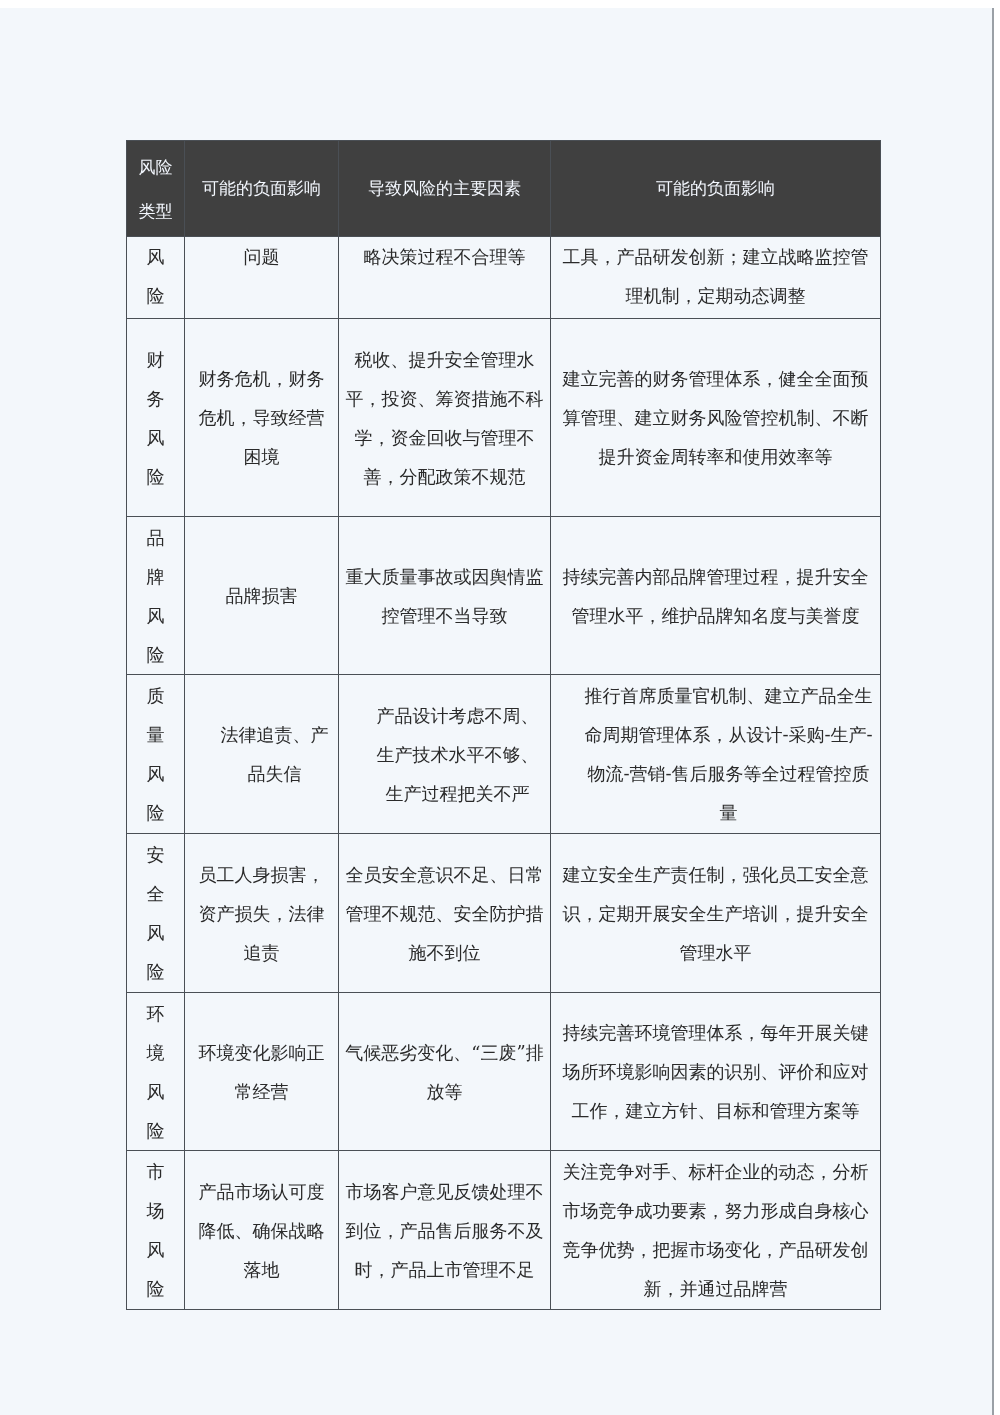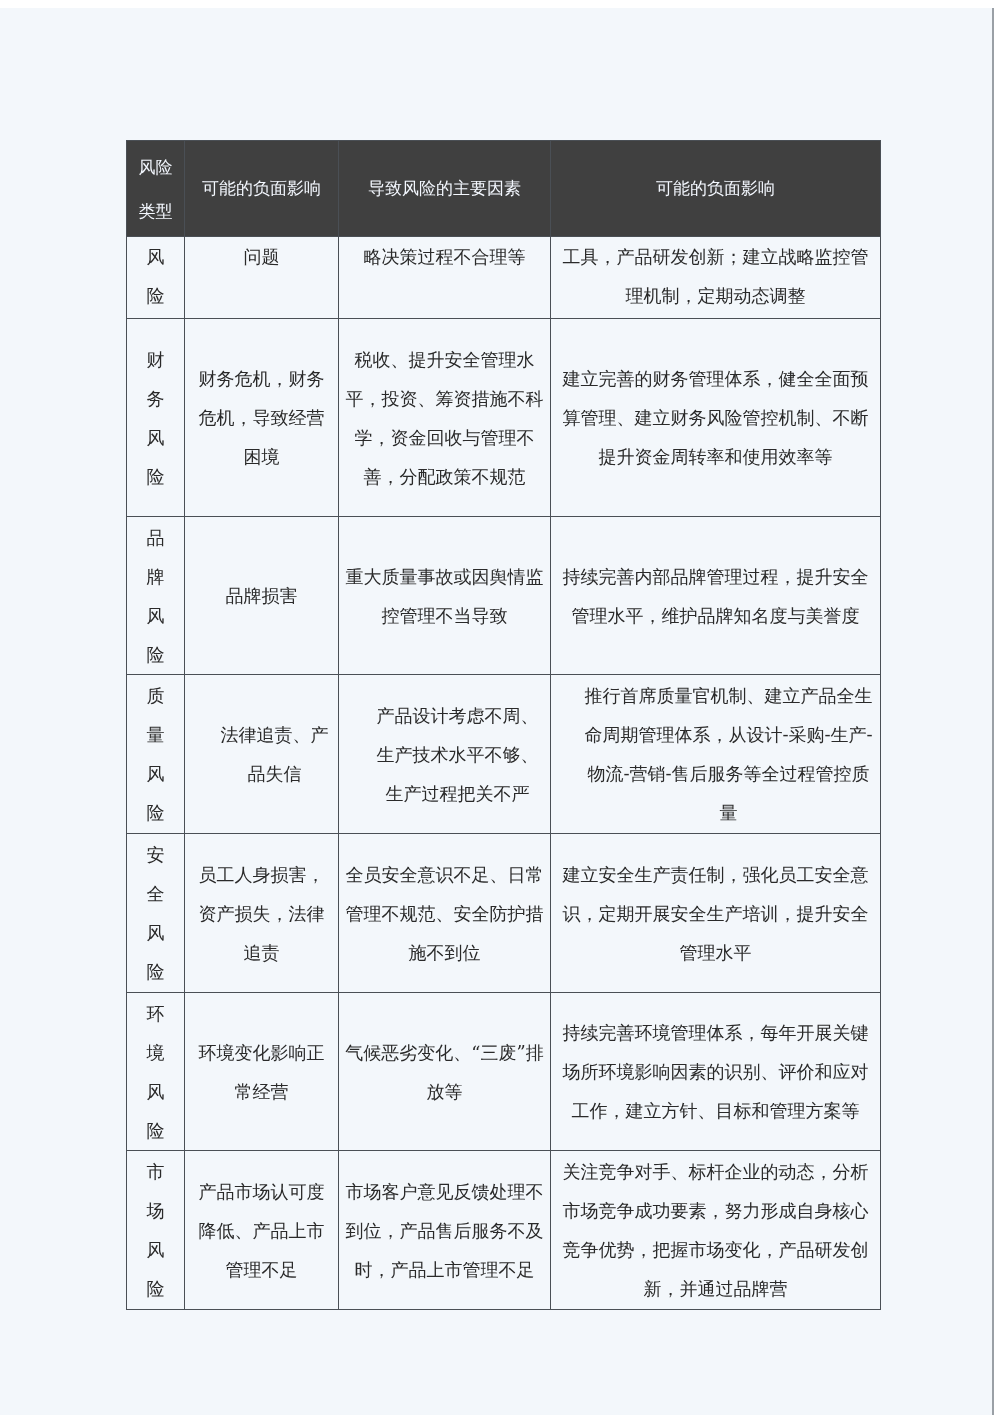--- a/index.html
+++ b/index.html
@@ -142,19 +142,19 @@
         <td>持续完善环境管理体系，每年开展关键场所环境影响因素的识别、评价和应对工作，建立方针、目标和管理方案等</td>
       </tr>
 
       <tr class="r6">
         <td class="type">
           <span class="vchar">市</span>
           <span class="vchar">场</span>
           <span class="vchar">风</span>
           <span class="vchar">险</span>
         </td>
-        <td>产品市场认可度降低、产品上市管理不足</td>
+        <td>产品市场认可度降低、确保战略落地</td>
         <td>市场客户意见反馈处理不到位，产品售后服务不及时，产品上市管理不足</td>
         <td>关注竞争对手、标杆企业的动态，分析市场竞争成功要素，努力形成自身核心竞争优势，把握市场变化，产品研发创新，并通过品牌营</td>
       </tr>
     </tbody>
   </table>
 </div>
 
 </body></html>

